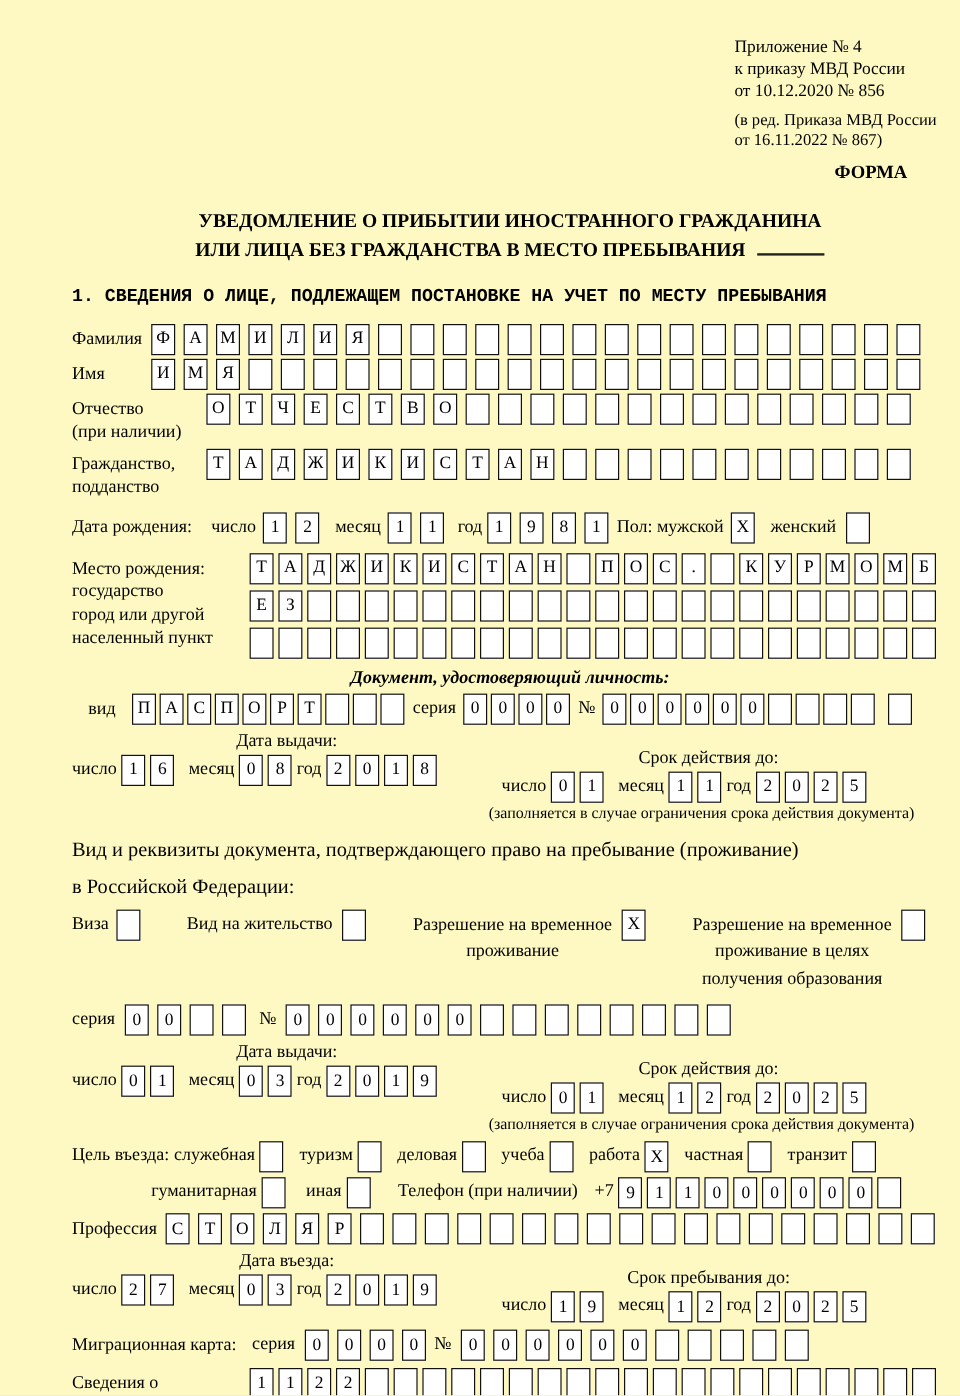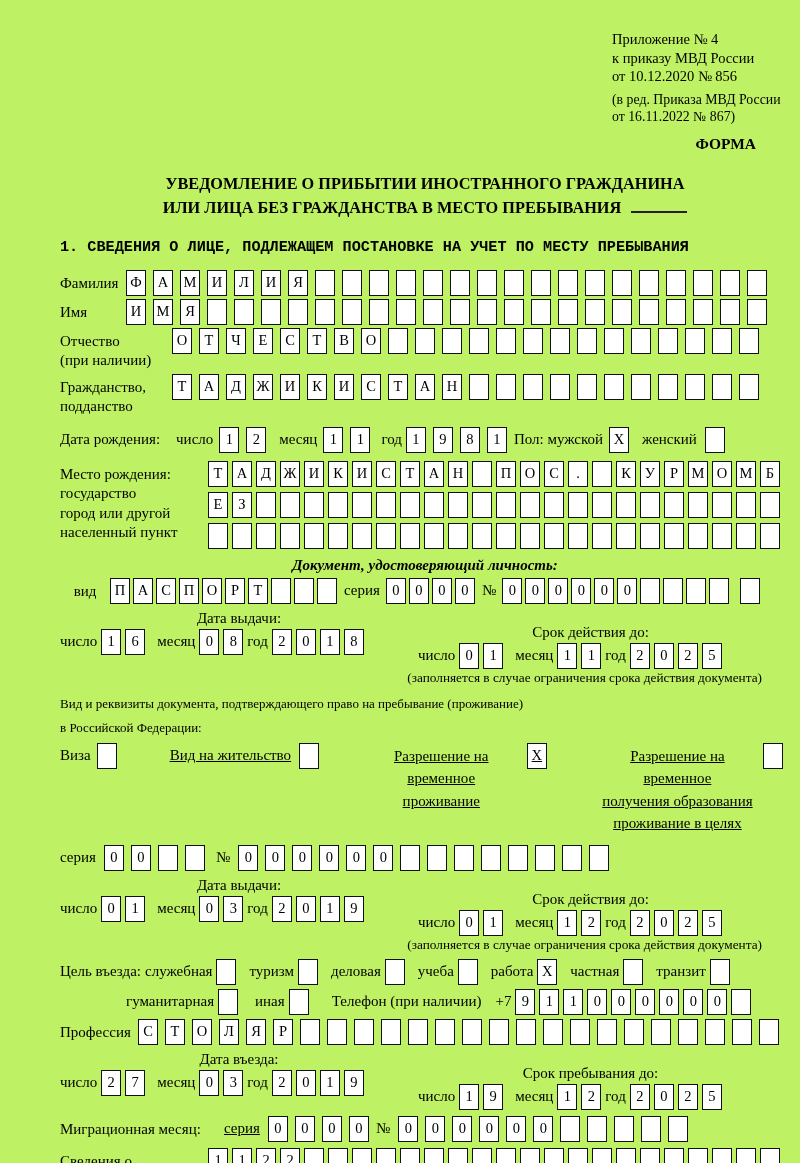--- a/index.html
+++ b/index.html
@@ -1,17 +1,17 @@
 <!DOCTYPE html>
 <html><head>
 <meta charset="utf-8">
 <style>
   html,body{margin:0;padding:0;background:#e8e8e8;}
   .page{
-    position:relative;width:800px;height:1163px;margin:0 auto;background:#bef264;
+    position:relative;width:800px;height:1163px;margin:0 auto;background:#fef9c3;
     color:#000;font-family:"Liberation Serif","DejaVu Serif",serif;
     box-sizing:border-box;padding:30px 10px 0 60px;overflow:hidden;
   }
   .appendix{margin-left:552px;font-size:14.5px;line-height:1.28;}
   .rev{margin-top:5px;font-size:13.8px;line-height:1.28;}
   .forma{margin-top:9px;text-align:right;padding-right:34px;font-weight:bold;font-size:15.5px;}
   .title{margin-top:19px;text-align:center;font-weight:bold;font-size:16.3px;line-height:1.5;}
   .uline{display:inline-block;width:56px;border-bottom:2px solid #222;margin-left:10px;height:14px;}
   .section{margin-top:17px;margin-bottom:14px;font-weight:bold;font-size:15.2px;font-family:Liberation Mono, monospace;}
   .row{display:flex;align-items:flex-start;margin-bottom:3px;}
@@ -19,34 +19,34 @@
   .t{flex:none;font-size:15px;padding-top:4px;}
   .cells{display:inline-flex;flex:none;}
   .cell{
     flex:none;display:inline-flex;width:20px;height:26px;box-sizing:border-box;
     border:1.6px solid #111;align-items:center;justify-content:center;
     font-size:14.5px;margin-right:7px;background:#fff;
   }
   .tight .cell{margin-right:4px;}
   .xtight .cell{margin-right:3px;}
   .w66{width:66px;} .w78{width:78px;} .w112{width:112px;} .w148{width:148px;} .w50{width:50px;text-align:center;} .w150{width:150px;}
-  .ml4{margin-left:4px;} .ml6{margin-left:6px;} .ml8{margin-left:8px;} .ml10{margin-left:10px;} .ml16{margin-left:14px;text-decoration:underline;}
+  .ml4{margin-left:4px;} .ml6{margin-left:6px;} .ml8{margin-left:8px;} .ml10{margin-left:10px;} .ml16{margin-left:0;}
   .mr4{margin-right:4px;} .mr6{margin-right:6px;} .mr8{margin-right:8px;} .mr10{margin-right:10px;}
   .mb10{margin-bottom:10px;} .mb8{margin-bottom:8px;} .mb6{margin-bottom:6px;}
   .stack .cells{margin-bottom:5px;}
   .stack{display:flex;flex-direction:column;}
   .dochdr{text-align:center;font-weight:bold;font-size:15px;margin:2px 0 4px 0;font-style:italic;}
   .dpair{display:flex;}
   .dhalf1{width:358px;flex:none;}
   .dhalf2{width:345px;flex:none;margin-top:14px;}
   .dhdr{text-align:center;font-size:15px;margin-bottom:2px;}
   .dgroup{display:flex;align-items:flex-start;}
   .dgroup .t{margin-right:4px;}
   .dnote{text-align:right;padding-right:28px;font-size:13.3px;margin:1px 0 6px 0;}
-  .intro{font-size:13px;line-height:1.85;margin-bottom:3px;}
+  .intro{font-size:17px;line-height:1.85;margin-bottom:3px;}
   .optrow{display:flex;align-items:flex-start;margin-bottom:10px;gap:32px;}
   .opt{display:flex;align-items:flex-start;}
   .txtc{text-align:center;font-size:15px;line-height:1.5;padding-top:2px;}
   .purp{display:flex;align-items:flex-start;margin-bottom:4px;}
   .purp .t{margin-right:4px;}
   .phonerow{padding-left:66px;}
 </style>
 </head>
 <body>
 
@@ -423,22 +423,22 @@
         <div>Разрешение на временное</div>
         <div>проживание</div>
       </div>
       <span class="cells">
           <span class="cell">X</span>
         </span>
     </div>
     <div class="opt ml16">
       <div class="txtc mr8">
         <div>Разрешение на временное</div>
+        <div>проживание в целях</div>
         <div>получения образования</div>
-        <div>проживание в целях</div>
       </div>
       <span class="cells">
           <span class="cell"></span>
         </span>
     </div>
   </div>
 
   <div class="row mb6">
     <span class="t mr8">серия</span>
     <span class="cells">
@@ -642,21 +642,21 @@
             <span class="cell">2</span>
             <span class="cell">0</span>
             <span class="cell">2</span>
             <span class="cell">5</span>
           </span>
       </div>
     </div>
   </div>
 
   <div class="row mb6">
-    <div class="lbl w150">Миграционная месяц:</div>
+    <div class="lbl w150">Миграционная карта:</div>
     <span class="t mr8 ml16">серия</span>
     <span class="cells">
         <span class="cell">0</span>
         <span class="cell">0</span>
         <span class="cell">0</span>
         <span class="cell">0</span>
       </span>
     <span class="t mr8">№</span>
     <span class="cells">
         <span class="cell">0</span>

